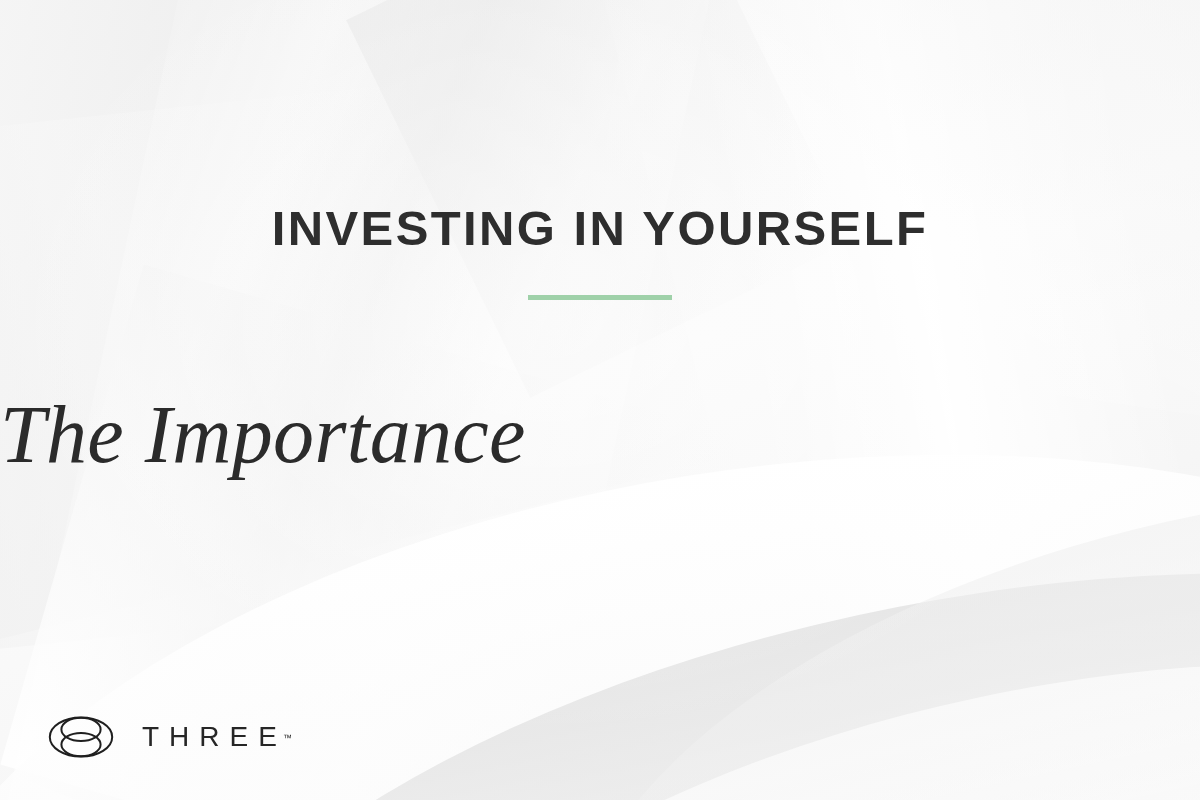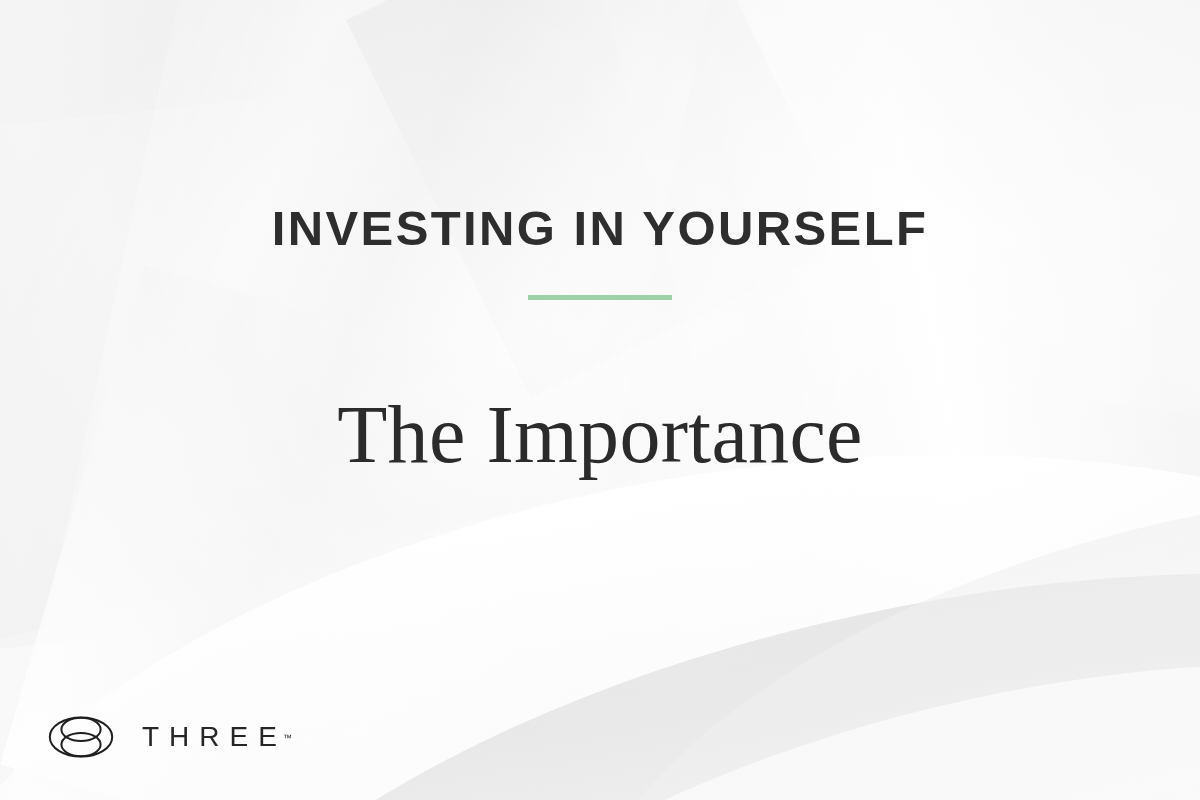--- a/index.html
+++ b/index.html
@@ -160,27 +160,28 @@
     width: 144px;
     height: 5px;
     background: #9fd1a9;
   }
 
   .headline {
     position: absolute;
     top: 334px;
     left: 0;
     right: 0;
-    text-align: center;
+    text-align: left;
     font-family: "Liberation Serif", "DejaVu Serif", serif;
     font-size: 82px;
     font-weight: 400;
     line-height: 1.12;
     color: #2b2b2b;
     letter-spacing: 0.3px;
+    font-style: italic;
   }
   .headline-line {
     display: block;
   }
 
   
   .logo-lockup {
     position: absolute;
     left: 48px;
     bottom: 36px;

